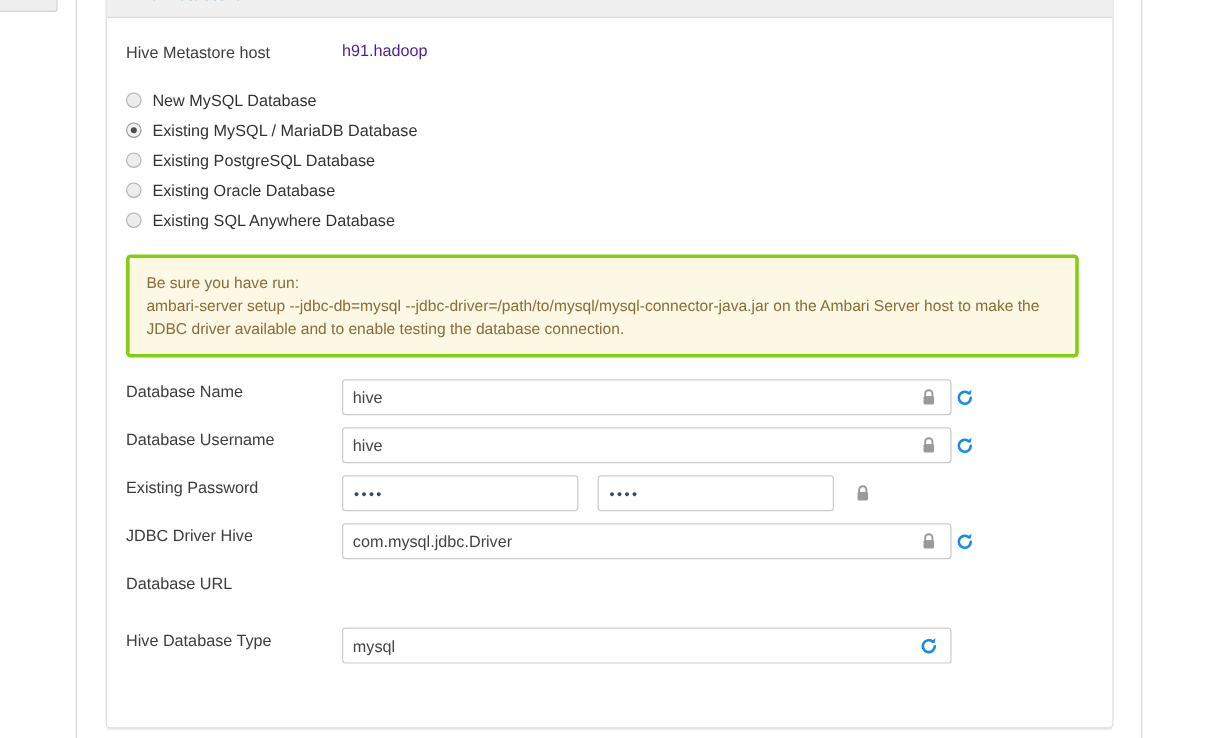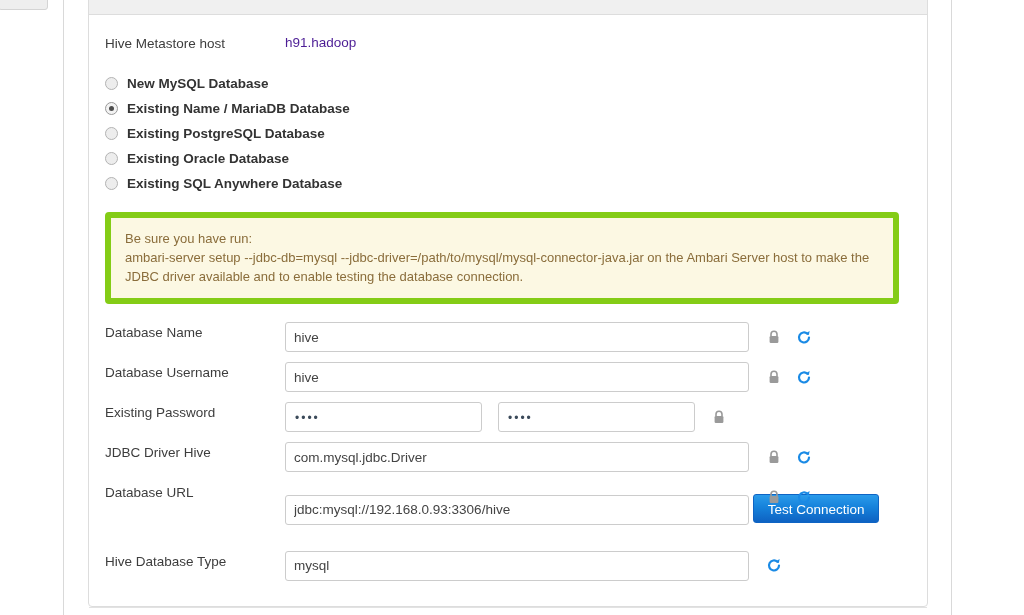--- a/index.html
+++ b/index.html
@@ -110,21 +110,20 @@
     line-height: 20px;
   }
 
   
   .radio-list { margin: 0; padding: 0; }
   .radio-item {
     display: flex;
     align-items: center;
     height: 25px;
     cursor: pointer;
-    font-weight: bold;
   }
   .radio-mark {
     width: 13px;
     height: 13px;
     border-radius: 50%;
     border: 1px solid #b3b3b3;
     background: #ededed;
     box-sizing: border-box;
     margin-right: 9px;
     flex: 0 0 13px;
@@ -147,37 +146,37 @@
   .radio-text {
     font-size: 13.5px;
     color: #333333;
     line-height: 18px;
   }
 
   
   .alert-box {
     margin: 16px 0 18px 0;
     background: #fcf8e3;
-    border: 6px solid #84cc16;
+    border: 3px solid #84cc16;
     border-radius: 4px;
     padding: 11px 14px 12px 14px;
     color: #8a6d3b;
     font-size: 13px;
     line-height: 19px;
     width: 794px;
     box-sizing: border-box;
   }
   .alert-box .cmd {
     font-weight: normal;
     margin-top: 48px;
   }
 
   
   .txt-input {
-    width: 464px;
+    width: 508px;
     height: 30px;
     box-sizing: border-box;
     border: 1px solid #cccccc;
     border-radius: 3px;
     padding: 4px 8px;
     font-family: "Liberation Sans", sans-serif;
     font-size: 13.5px;
     color: #444444;
     background: #ffffff;
     outline: none;
@@ -273,21 +272,21 @@
 
       <div class="form-row">
         <div class="form-control-col">
           <div class="radio-list">
             <div class="radio-item">
               <span class="radio-mark"></span>
               <span class="radio-text">New MySQL Database</span>
             </div>
             <div class="radio-item checked">
               <span class="radio-mark"></span>
-              <span class="radio-text">Existing Name / MariaDB Database</span>
+              <span class="radio-text">Existing MySQL / MariaDB Database</span>
             </div>
             <div class="radio-item">
               <span class="radio-mark"></span>
               <span class="radio-text">Existing PostgreSQL Database</span>
             </div>
             <div class="radio-item">
               <span class="radio-mark"></span>
               <span class="radio-text">Existing Oracle Database</span>
             </div>
             <div class="radio-item">
@@ -377,36 +376,20 @@
             <svg width="14" height="15" viewBox="0 0 14 15" aria-hidden="true">
               <path d="M12 7.5a5 5 0 1 1-1.6-3.7" fill="none" stroke="#1a8ae5" stroke-width="2.2" stroke-linecap="round"></path>
               <path d="M12.6 0.9 L11.9 4.9 L8.2 3.7 Z" fill="#1a8ae5"></path>
             </svg>
           </span>
         </div>
       </div>
 
       <div class="form-row">
         <div class="form-label">Database URL</div>
-        <div class="form-control-col">
-          <input class="txt-input" type="text" value="jdbc:mysql://192.168.0.93:3306/hive" style="">
-          <span class="icon-cell lock-pos lock-icon">
-            <svg width="12" height="14" viewBox="0 0 12 14" aria-hidden="true">
-              <path d="M3 6V4.2a3 3 0 0 1 6 0V6" fill="none" stroke="#9a9a9a" stroke-width="1.6"></path>
-              <rect x="1.6" y="6" width="8.8" height="7" rx="1.2" fill="#9a9a9a"></rect>
-            </svg>
-          </span>
-          <span class="icon-cell refresh-pos refresh-icon">
-            <svg width="14" height="15" viewBox="0 0 14 15" aria-hidden="true">
-              <path d="M12 7.5a5 5 0 1 1-1.6-3.7" fill="none" stroke="#1a8ae5" stroke-width="2.2" stroke-linecap="round"></path>
-              <path d="M12.6 0.9 L11.9 4.9 L8.2 3.7 Z" fill="#1a8ae5"></path>
-            </svg>
-          </span>
-          <div class="btn-test">Test Connection</div>
-        </div>
       </div>
 
       <div class="row-spacer-sm"></div>
 
       <div class="form-row" style="margin-top:16px;">
         <div class="form-label">Hive Database Type</div>
         <div class="form-control-col">
           <input class="txt-input" type="text" value="mysql" style="">
           <span class="icon-cell refresh-pos-solo refresh-icon">
             <svg width="14" height="15" viewBox="0 0 14 15" aria-hidden="true">

